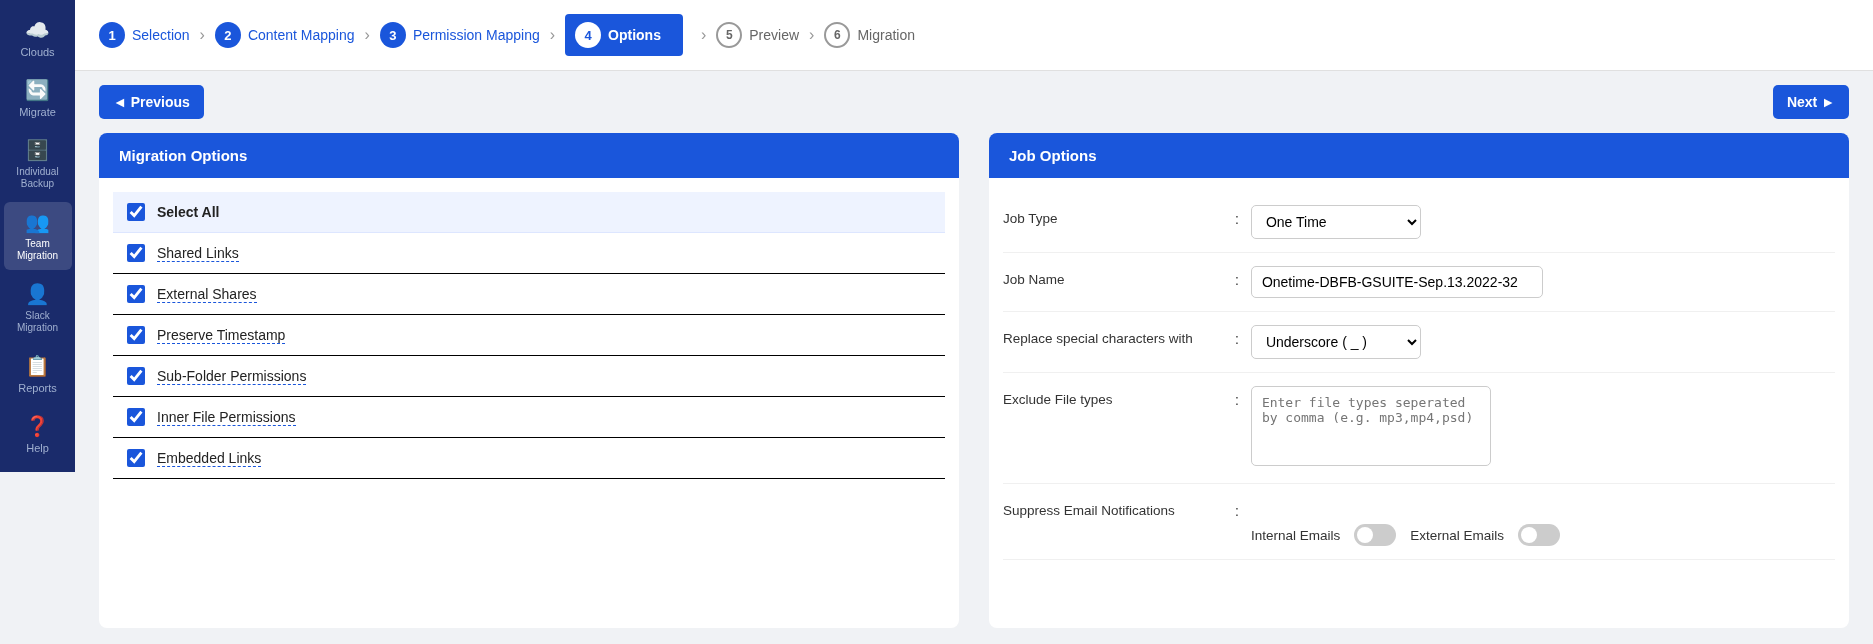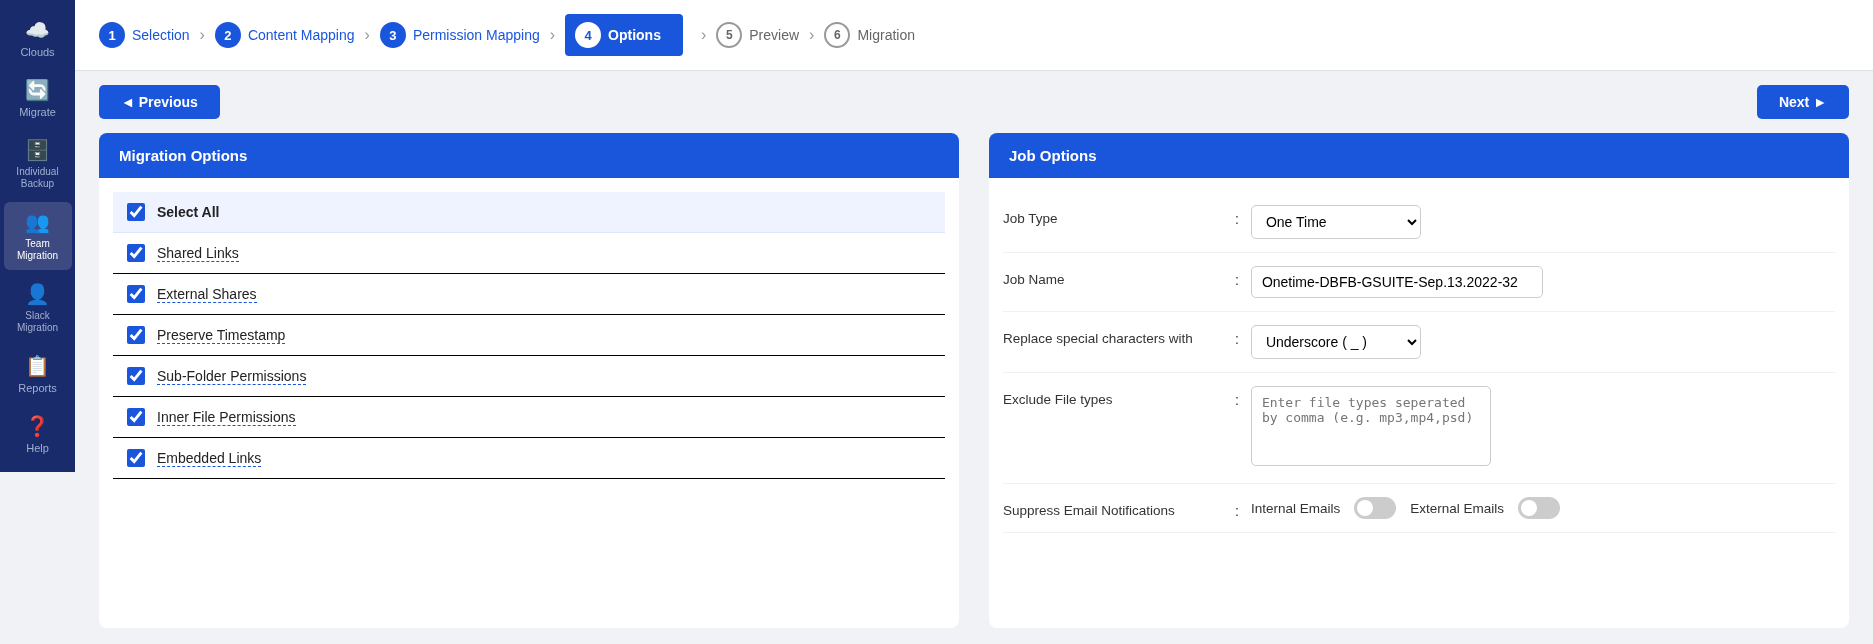--- a/index.html
+++ b/index.html
@@ -84,21 +84,21 @@
     }
 
     
     .action-bar {
       padding: 14px 24px;
       display: flex;
       justify-content: space-between;
       background: #f0f2f5;
     }
     .btn-prev, .btn-next {
-      padding: 9px 22px;
+      padding: 9px 14px;
       font-size: 14px;
       font-weight: 600;
       border: none;
       border-radius: 5px;
       cursor: pointer;
       color: white;
       background: #1a56db;
     }
 
     
@@ -218,20 +218,21 @@
       width: 240px;
       height: 80px;
       resize: none;
       color: #aaa;
       background: white;
     }
     .suppress-row {
       display: flex;
       align-items: center;
       gap: 14px;
+      margin-top: 27px;
     }
     .toggle-label { font-size: 13.5px; color: #333; }
     .toggle-switch {
       position: relative;
       display: inline-block;
       width: 42px;
       height: 22px;
     }
     .toggle-switch input { opacity: 0; width: 0; height: 0; }
     .toggle-slider {

